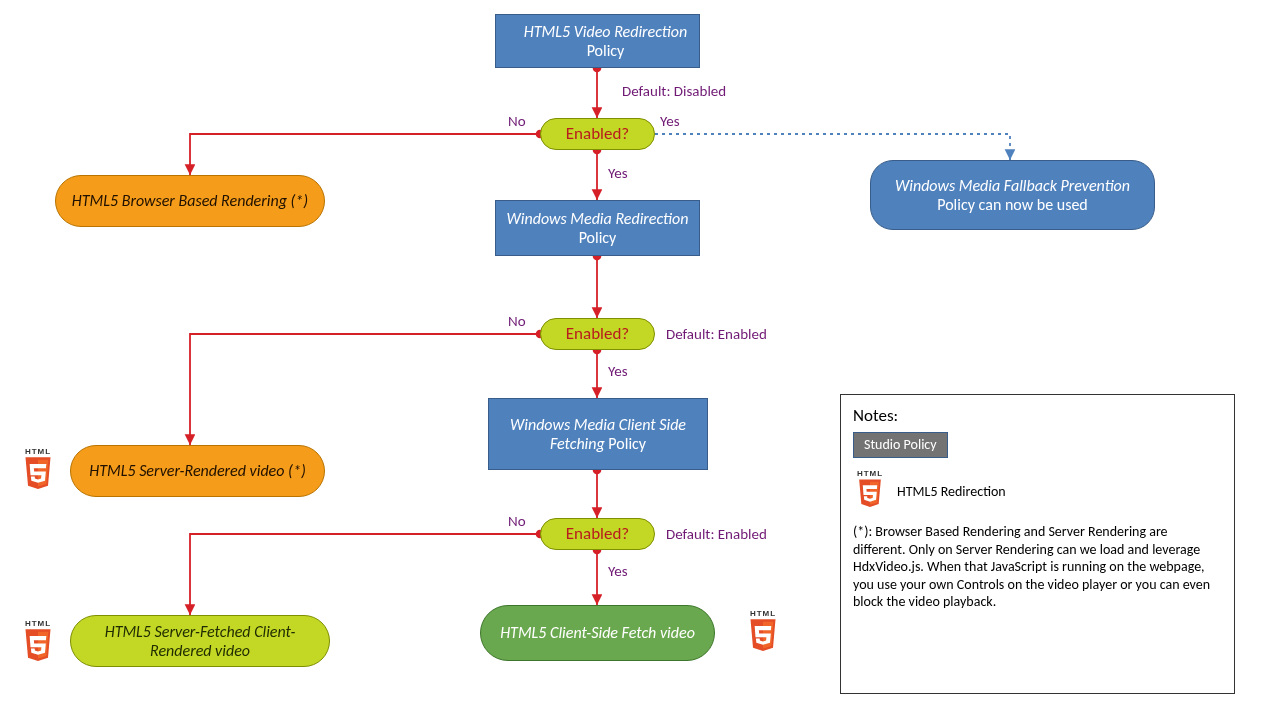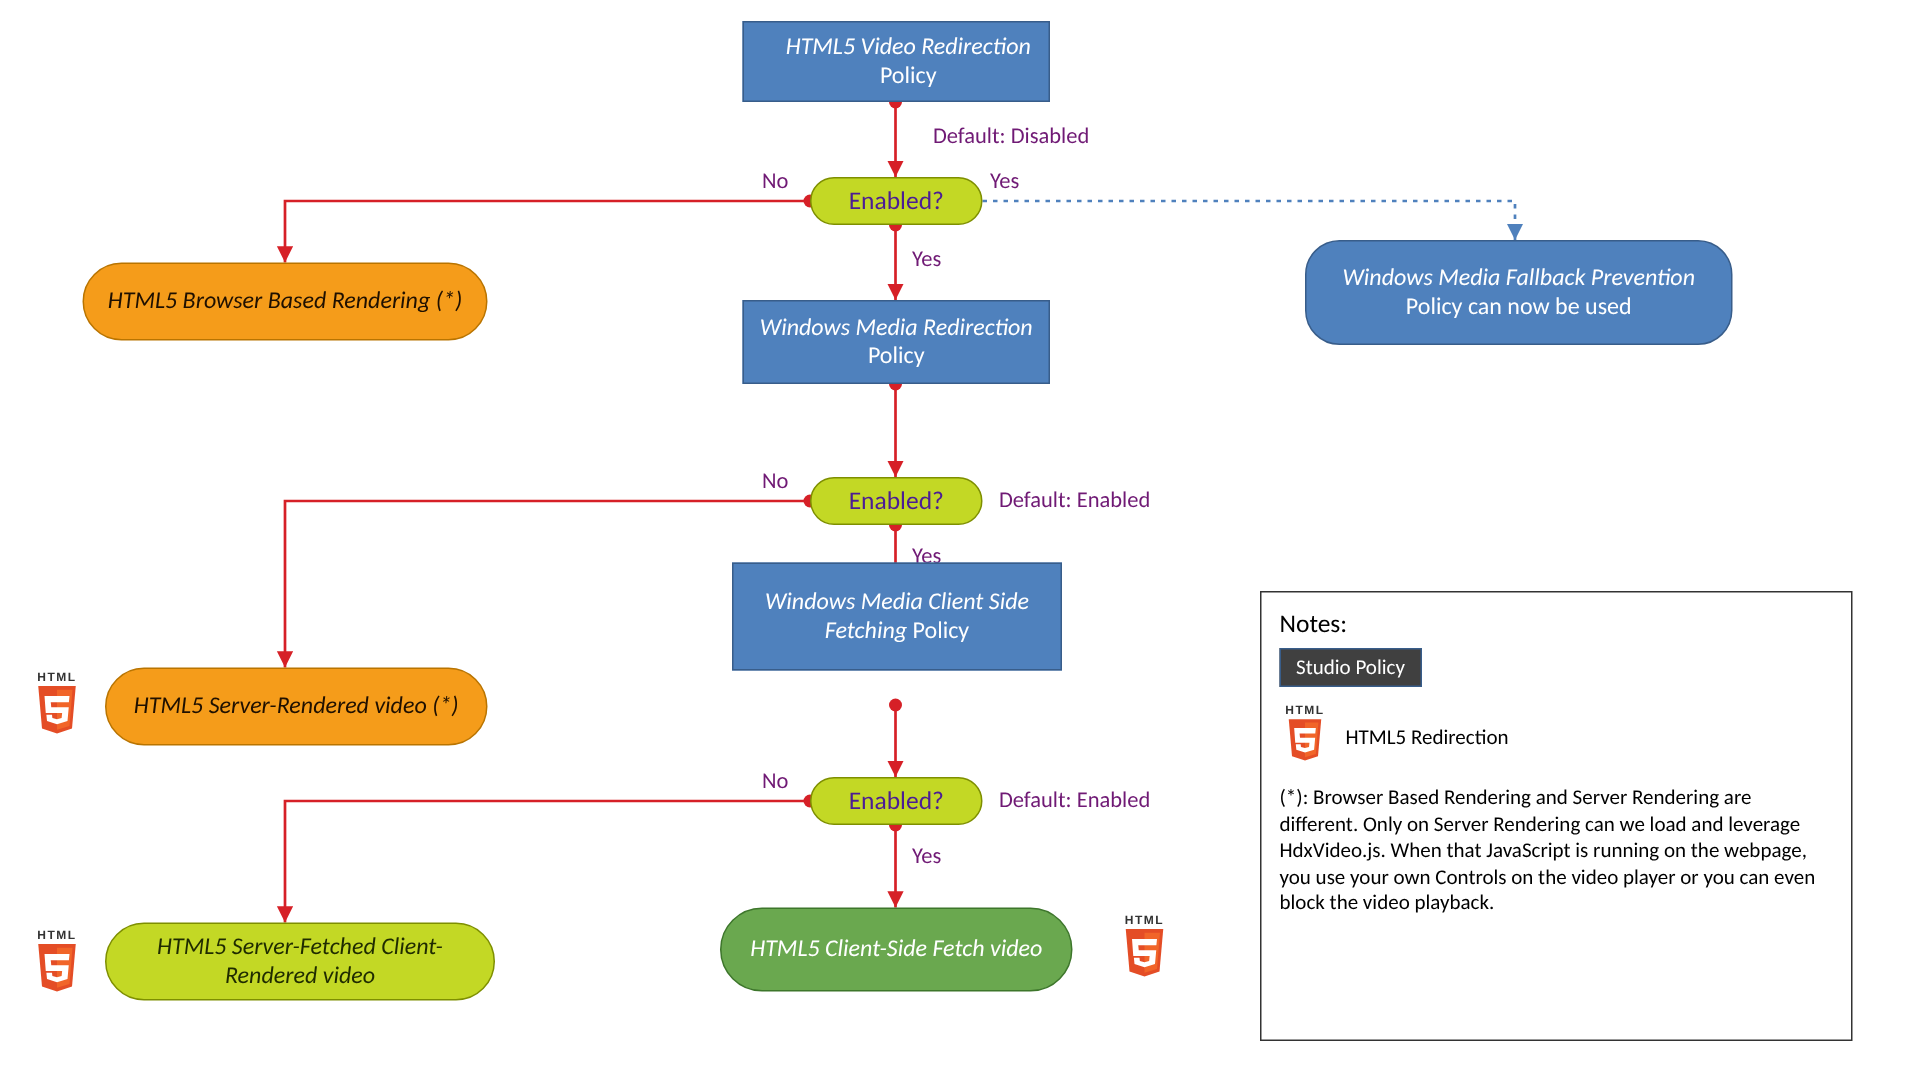--- a/index.html
+++ b/index.html
@@ -24,21 +24,21 @@
   .policy {
     background: #4f81bd;
     border: 1.5px solid #385d8a;
     color: #fff;
     padding: 4px 8px;
   }
   .policy .em { font-style: italic; }
   .decision {
     background: #c3d825;
     border: 1.5px solid #7e8f00;
-    color: #4c1d95;
+    color: #b91c1c;
     border-radius: 18px;
     font-size: 17px;
     font-weight: 400;
     padding: 2px 10px;
   }
   .outcome-orange {
     background: #f59c1a;
     border: 1.5px solid #b97400;
     color: #1f1000;
     border-radius: 30px;
@@ -70,21 +70,21 @@
     position: absolute;
     border: 1px solid #333;
     padding: 10px 12px 8px;
     box-sizing: border-box;
     font-size: 14px;
     line-height: 1.25;
   }
   .notes-box .title { font-size: 17px; margin-bottom: 6px; }
   .legend-policy {
     display: inline-block;
-    background: #404040;
+    background: #737373;
     border: 1px solid #385d8a;
     color: #fff;
     padding: 3px 10px;
     font-size: 14px;
     margin-bottom: 8px;
   }
   .html5-icon {
     position: absolute;
     width: 36px;
     text-align: center;
@@ -159,21 +159,21 @@
 
 <div class="node policy" style="left:495px; top:200px; width:205px; height:56px;">
   <span><span class="em">Windows Media Redirection</span><span> Policy</span></span>
 </div>
 
 <div class="node decision" style="left:540px; top:318px; width:115px; height:32px;">Enabled?</div>
 <div class="label" style="left:508px; top:312px;">No</div>
 <div class="label" style="left:666px; top:325px;">Default: Enabled</div>
 <div class="label" style="left:608px; top:362px;">Yes</div>
 
-<div class="node policy" style="left:488px; top:375px; width:220px; height:72px;">
+<div class="node policy" style="left:488px; top:398px; width:220px; height:72px;">
   <span><span class="em">Windows Media Client Side Fetching</span><span> Policy</span></span>
 </div>
 
 <div class="node outcome-orange" style="left:70px; top:445px; width:255px; height:52px;text-align:center;">HTML5 Server-Rendered video (*)</div>
 
 <div class="node decision" style="left:540px; top:518px; width:115px; height:32px;">Enabled?</div>
 <div class="label" style="left:508px; top:512px;">No</div>
 <div class="label" style="left:666px; top:525px;">Default: Enabled</div>
 <div class="label" style="left:608px; top:562px;">Yes</div>
 

